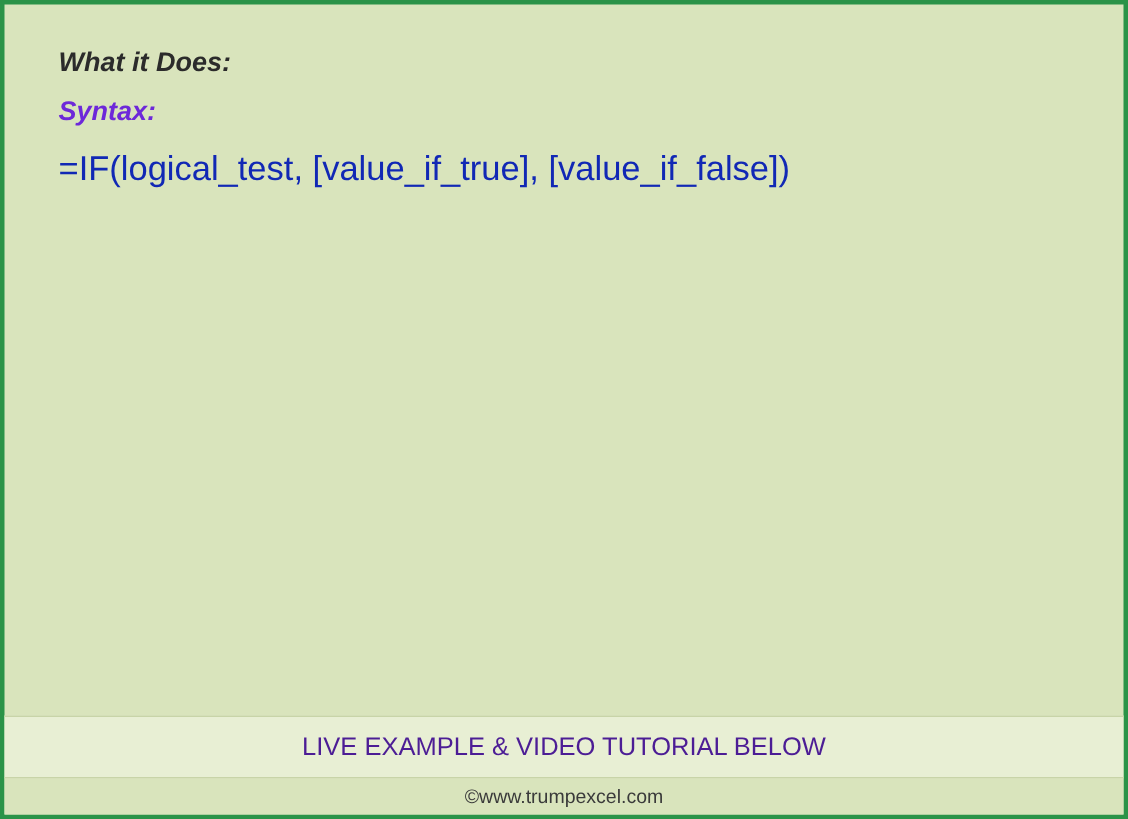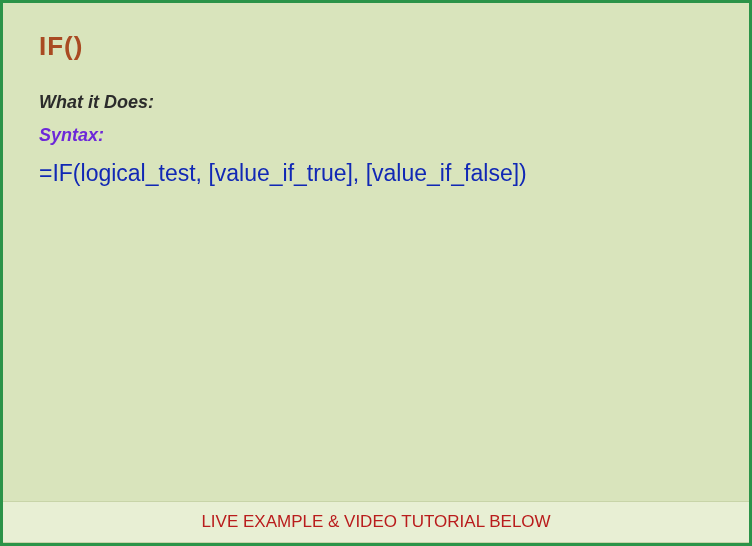--- a/index.html
+++ b/index.html
@@ -57,41 +57,41 @@
       position: absolute;
       bottom: 0;
       left: 0;
       right: 0;
     }
     .banner {
       background: #e8efd4;
       text-align: center;
       padding: 10px 0;
       font-size: 17px;
-      color: #b91c1c;
+      color: #4c1d95;
       border-top: 1px solid #c8d4a8;
       border-bottom: 1px solid #c8d4a8;
     }
     .copyright {
       background: #d9e4bc;
       text-align: center;
       padding: 4px 0 5px 0;
       font-size: 13px;
       color: #3a3a3a;
     }
   </style>
 </head>
 <body>
 
 <div class="container">
   <div class="content">
-    <h1 class="fn-title">IF()</h1>
 
     <div class="section-label">What it Does:</div>
 
     <div class="syntax-label">Syntax:</div>
     <div class="syntax-code">=IF(logical_test, [value_if_true], [value_if_false])</div>
   </div>
 
   <div class="footer">
     <div class="banner">LIVE EXAMPLE &amp; VIDEO TUTORIAL BELOW</div>
+    <div class="copyright">©www.trumpexcel.com</div>
   </div>
 </div>
 
 </body></html>

